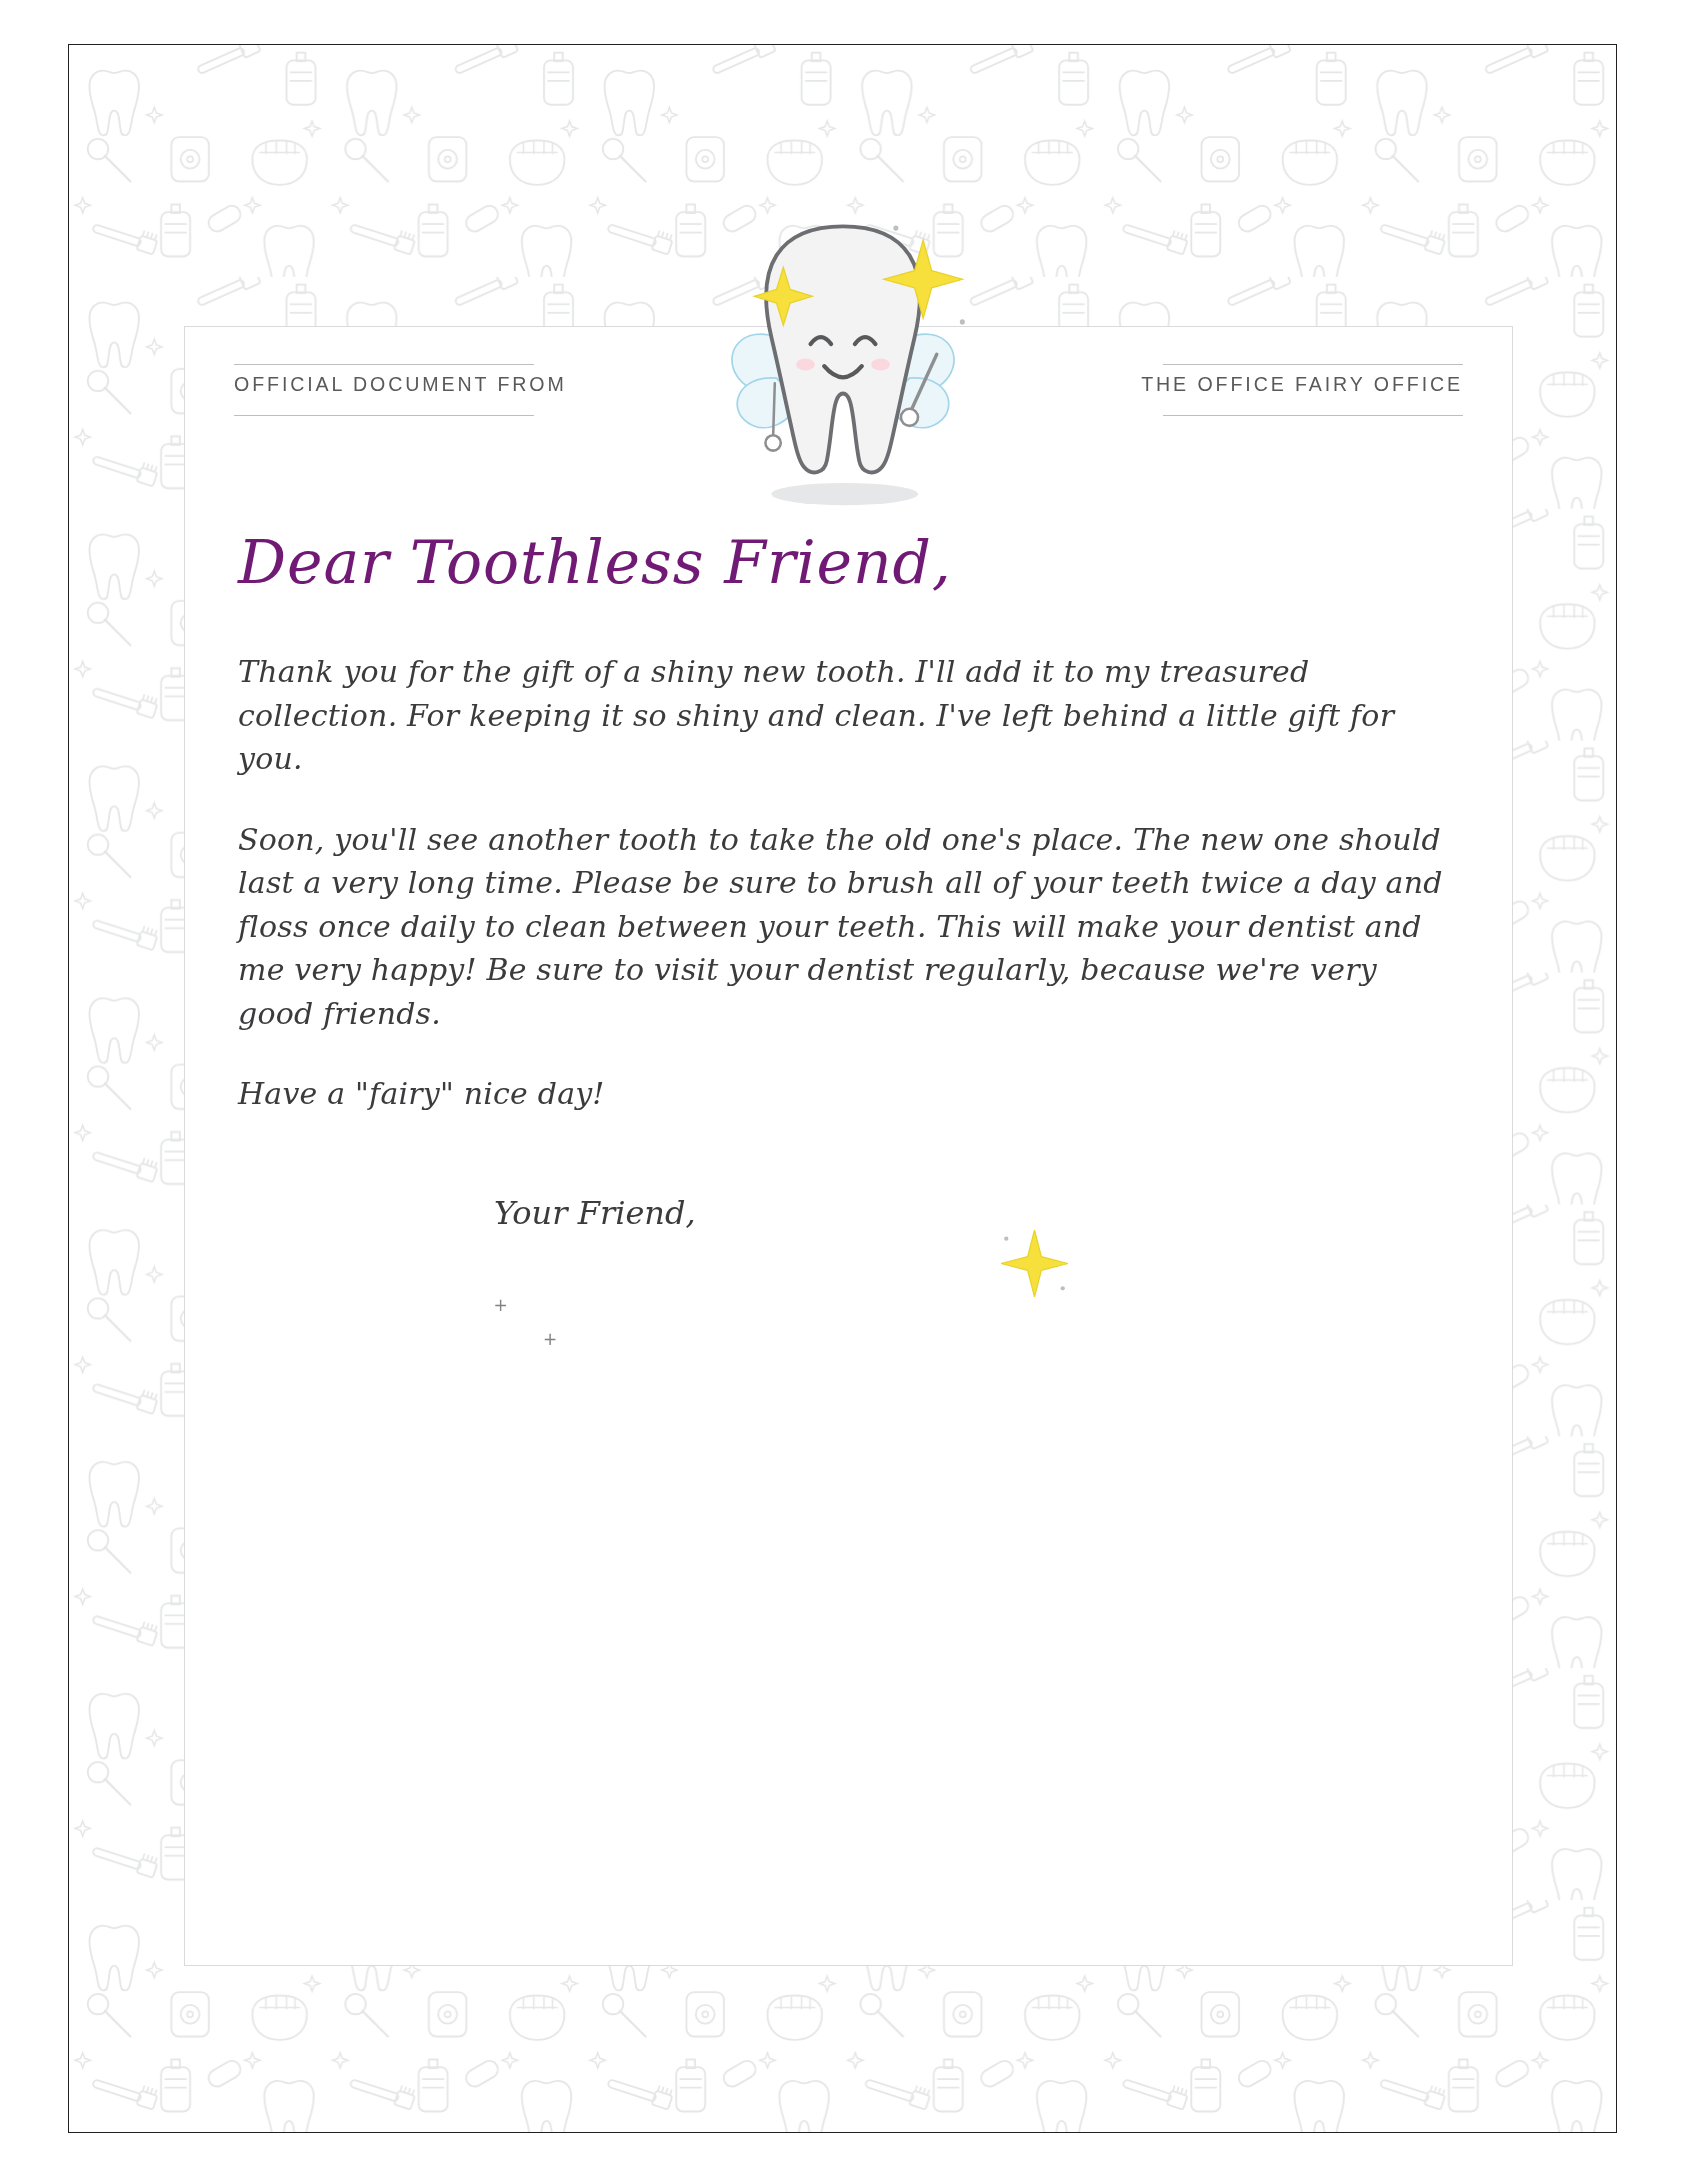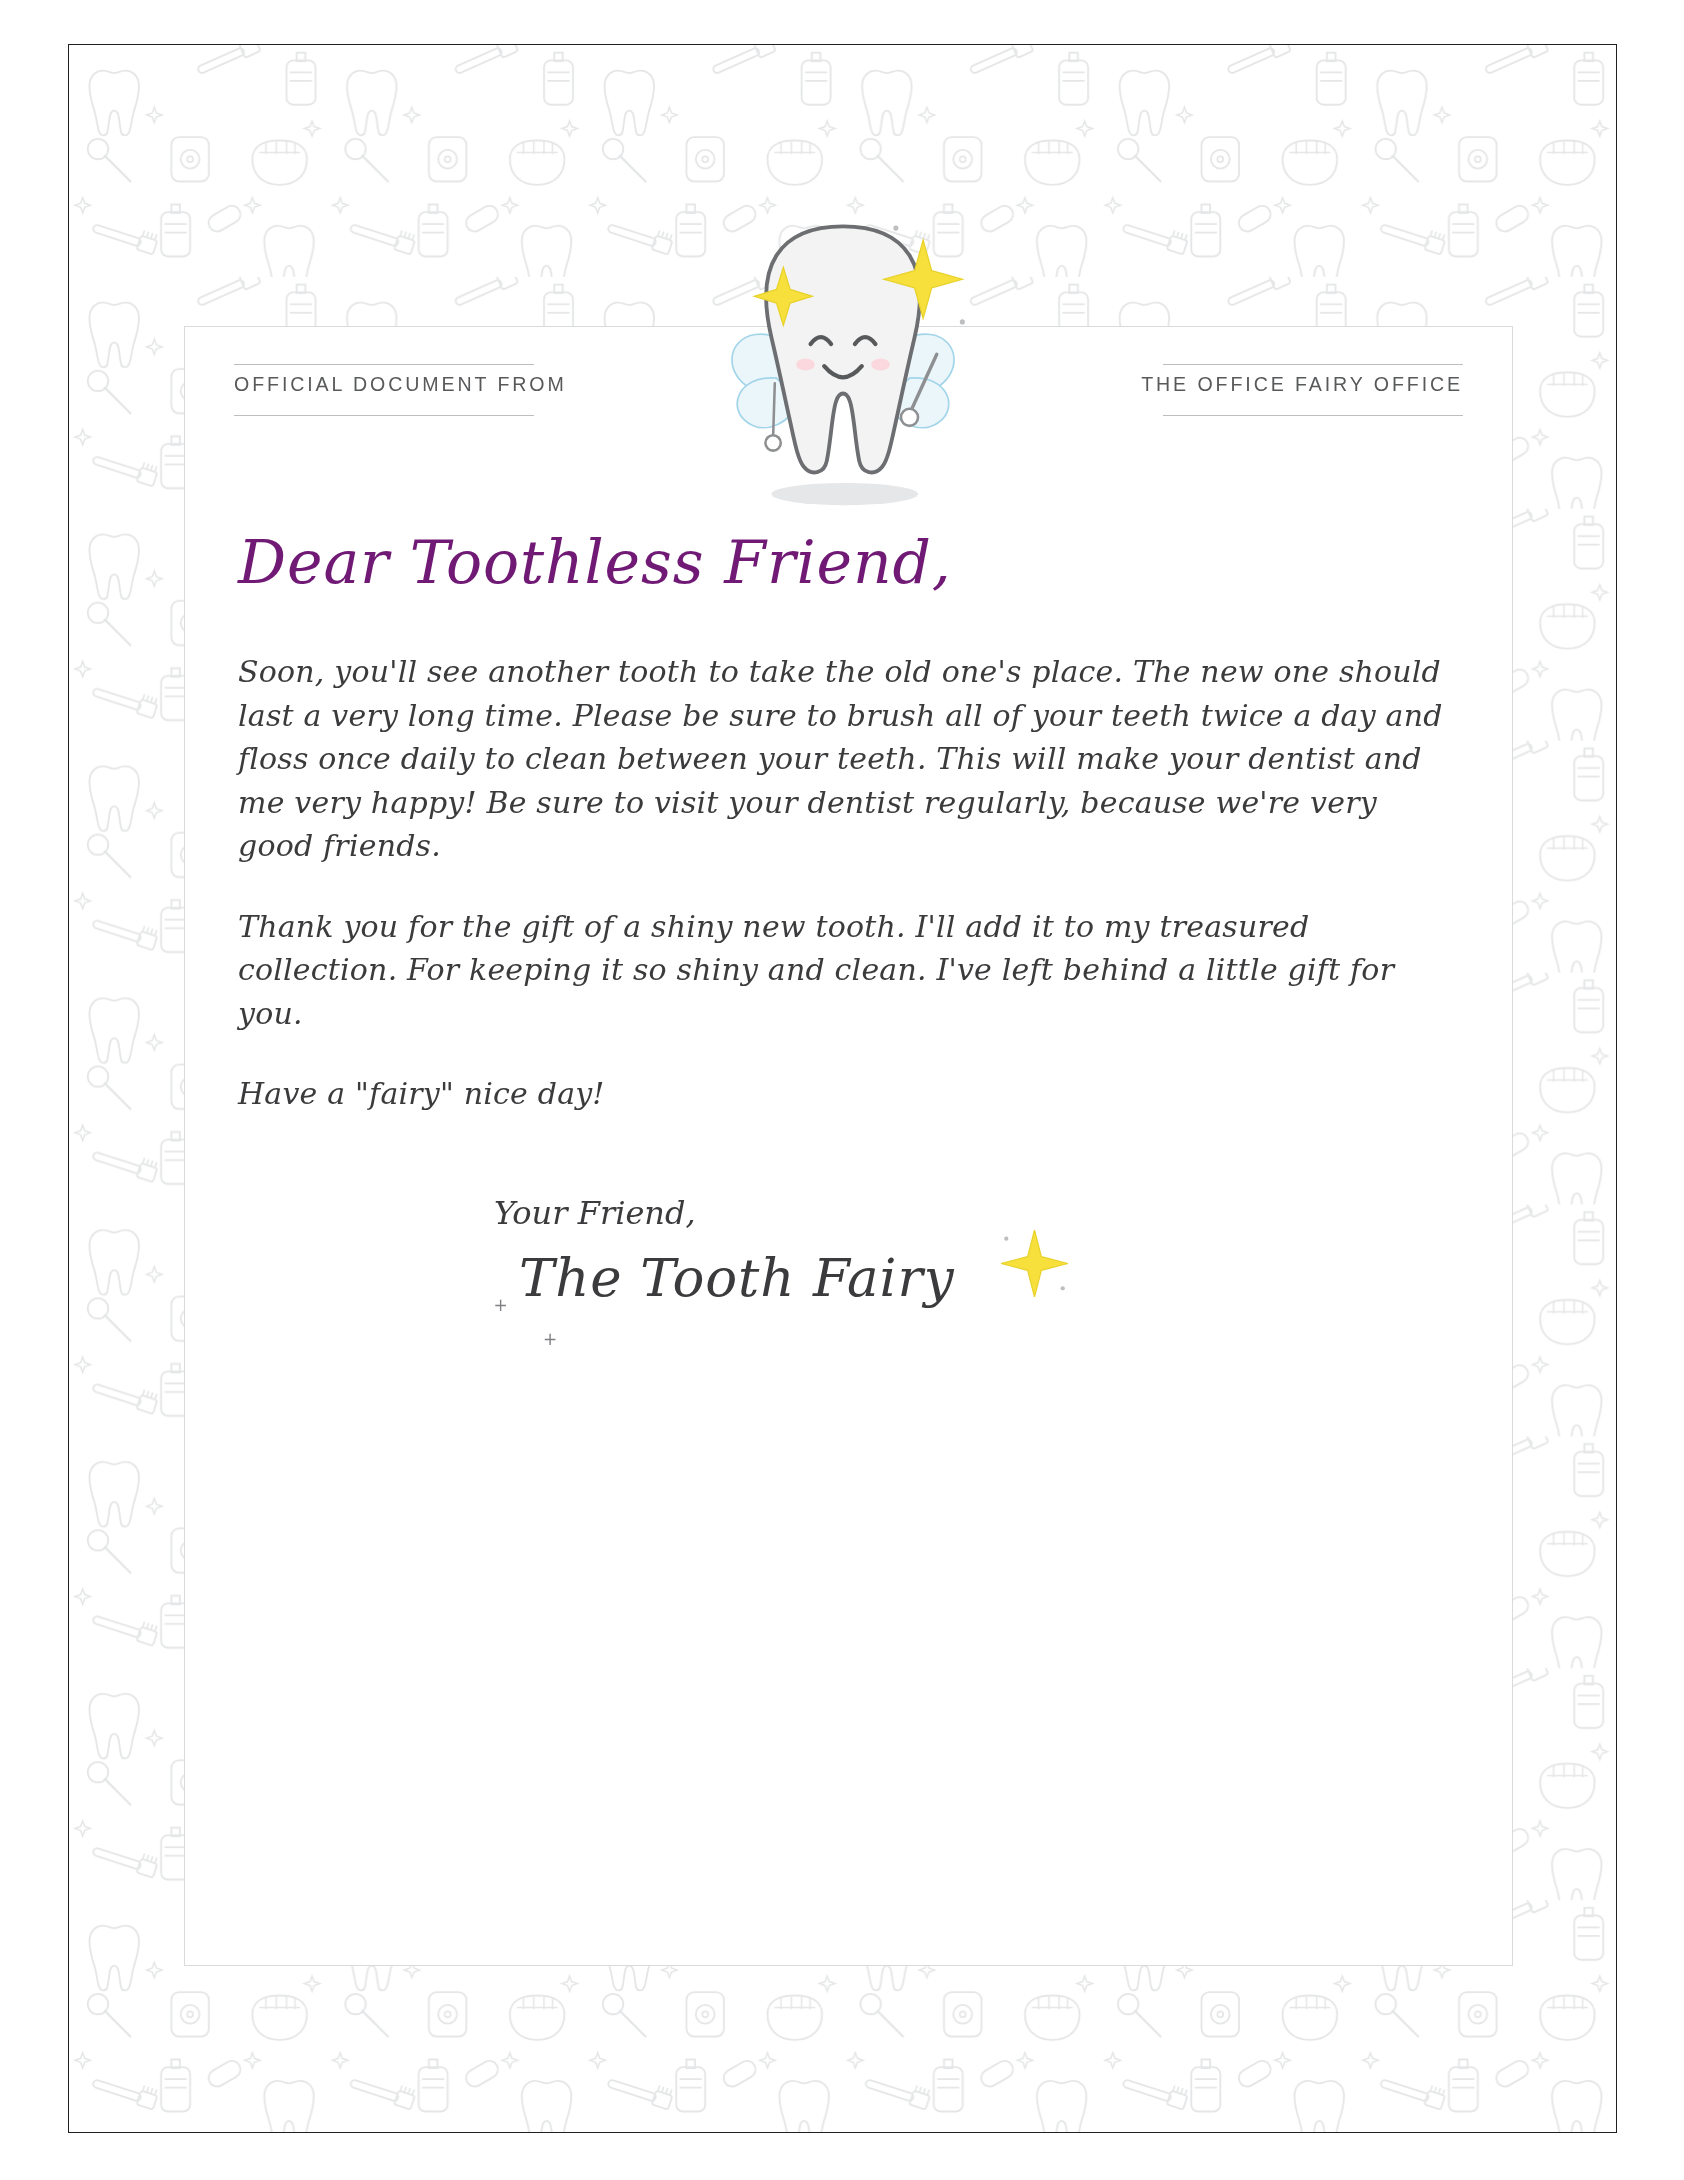--- a/index.html
+++ b/index.html
@@ -221,29 +221,28 @@
         <div class="hdr-rule hdr-rule-l"></div>
         <div class="hdr-rule hdr-rule-l2"></div>
         <div class="hdr-left">OFFICIAL DOCUMENT FROM</div>
         <div class="hdr-rule hdr-rule-r"></div>
         <div class="hdr-rule hdr-rule-r2"></div>
         <div class="hdr-right">THE OFFICE FAIRY OFFICE</div>
       </div>
 
       <div class="letter-body">
         <div class="salutation">Dear Toothless Friend,</div>
+        <p class="para">Thank you for the gift of a shiny new tooth. I'll add it to my treasured collection. For keeping it so shiny and clean. I've left behind a little gift for you.</p>
         <p class="para">Soon, you'll see another tooth to take the old one's place. The new one should last a very long time. Please be sure to brush all of your teeth twice a day and floss once daily to clean between your teeth.  This will make your dentist and me very happy! Be sure to visit your dentist regularly, because we're very good friends.</p>
-        <p class="para">Thank you for the gift of a shiny new tooth. I'll add it to my treasured collection. For keeping it so shiny and clean. I've left behind a little gift for you.</p>
         <p class="para">Have a "fairy" nice day!</p>
 
         <div class="closing">Your Friend,</div>
 
         <div class="signature-wrap">
           <span class="sig-dot1">+</span>
-          <span class="signature">The Tooth Fairy</span>
           <span class="sig-dot2">+</span>
           <span class="sig-sparkle">
             <svg viewBox="0 0 90 90" xmlns="http://www.w3.org/2000/svg">
               <path d="M45 6 L53 37 L84 45 L53 53 L45 84 L37 53 L6 45 L37 37 Z" fill="#f7e03c" stroke="#e8d22a" stroke-width="1.5"></path>
               <circle cx="12" cy="16" r="2.5" fill="#bcbec0"></circle>
               <circle cx="78" cy="74" r="2.5" fill="#bcbec0"></circle>
             </svg>
           </span>
         </div>
       </div>

